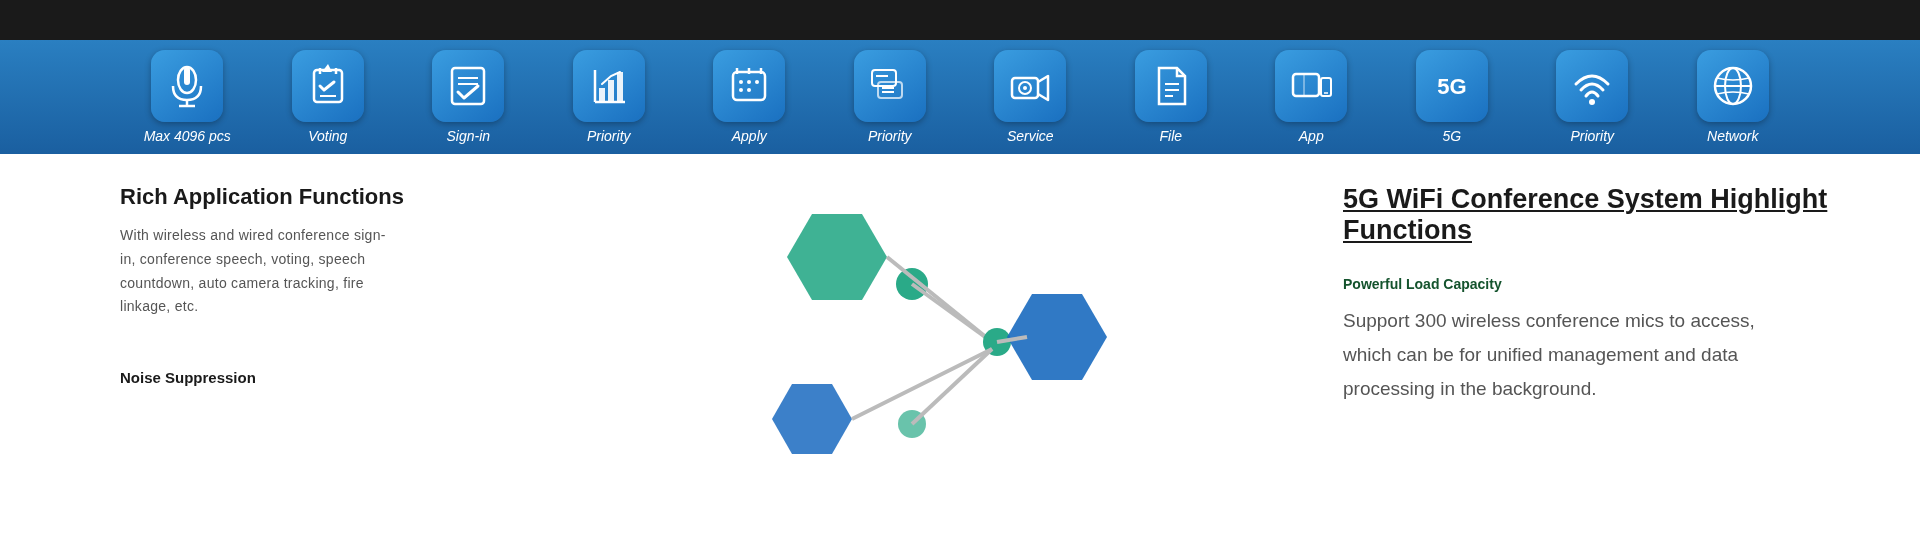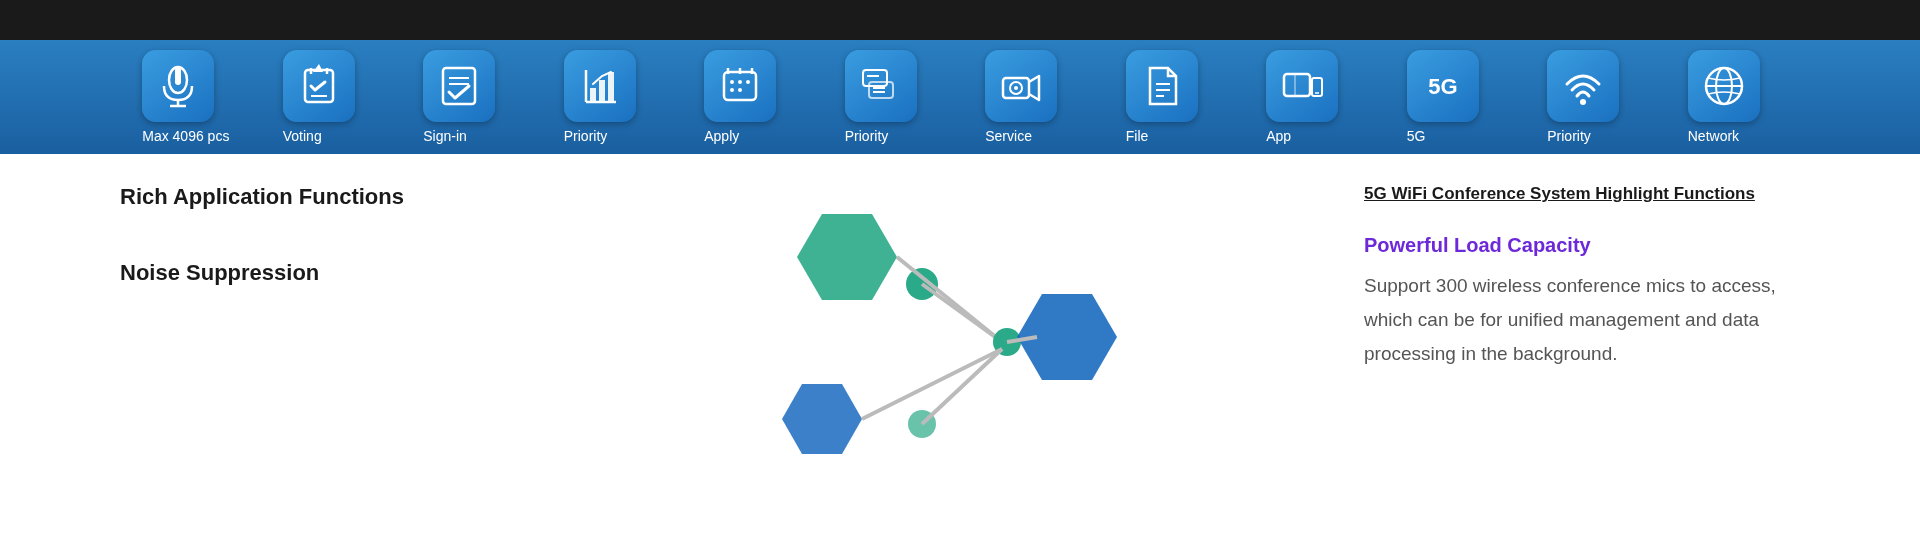--- a/index.html
+++ b/index.html
@@ -25,21 +25,21 @@
       padding: 10px 120px;
       display: flex;
       align-items: center;
       justify-content: space-around;
       gap: 6px;
     }
 
     .nav-item {
       display: flex;
       flex-direction: column;
-      align-items: flex-start;
+      align-items: center;
       cursor: pointer;
       min-width: 90px;
     }
 
     .nav-icon-box {
       width: 72px;
       height: 72px;
       background: linear-gradient(145deg, #3a9de0 0%, #1a70c0 100%);
       border-radius: 14px;
       display: flex;
@@ -53,27 +53,28 @@
       width: 44px;
       height: 44px;
       fill: white;
     }
 
     .nav-label {
       color: white;
       font-size: 14px;
       text-align: center;
       white-space: nowrap;
+      font-style: italic;
     }
 
     
     .content-area {
       display: flex;
       width: 100%;
-      padding: 30px 56px 0 120px;
+      padding: 30px 77px 0 120px;
       gap: 0;
     }
 
     
     .left-section {
       width: 420px;
       flex-shrink: 0;
     }
 
     .section-title-bold {
@@ -85,21 +86,21 @@
 
     .section-body-text {
       font-size: 14px;
       color: #555;
       line-height: 1.7;
       letter-spacing: 0.02em;
       max-width: 280px;
     }
 
     .noise-title {
-      font-size: 22px;
+      font-size: 15px;
       font-weight: bold;
       color: #1a1a1a;
       margin-top: 50px;
     }
 
     
     .middle-section {
       flex: 1;
       display: flex;
       align-items: flex-start;
@@ -113,31 +114,31 @@
       height: 280px;
     }
 
     
     .right-section {
       width: 500px;
       flex-shrink: 0;
     }
 
     .highlight-title {
-      font-size: 17px;
+      font-size: 27px;
       font-weight: bold;
       color: #1a1a1a;
       text-decoration: underline;
       margin-bottom: 30px;
     }
 
     .highlight-subtitle {
-      font-size: 20px;
+      font-size: 14px;
       font-weight: bold;
-      color: #6d28d9;
+      color: #14532d;
       margin-bottom: 12px;
     }
 
     .highlight-body {
       font-size: 19px;
       color: #555;
       line-height: 1.8;
       max-width: 460px;
     }
   </style>
@@ -304,20 +305,21 @@
     </div>
     <span class="nav-label">Network</span>
   </div>
 
 </div>
 
 <div class="content-area">
 
   <div class="left-section">
     <h2 class="section-title-bold">Rich Application Functions</h2>
+    <p class="section-body-text">With wireless and wired conference sign-in, conference speech, voting, speech countdown, auto camera tracking, fire linkage, etc.</p>
     <h2 class="noise-title">Noise Suppression</h2>
   </div>
 
   <div class="middle-section">
     <svg class="diagram-svg" viewBox="0 0 420 280">
 
       <polygon points="80,20 130,20 155,63 130,106 80,106 55,63" fill="#2aaa88" opacity="0.9"></polygon>
 
       <circle cx="180" cy="90" r="16" fill="#2aaa88"></circle>
 

